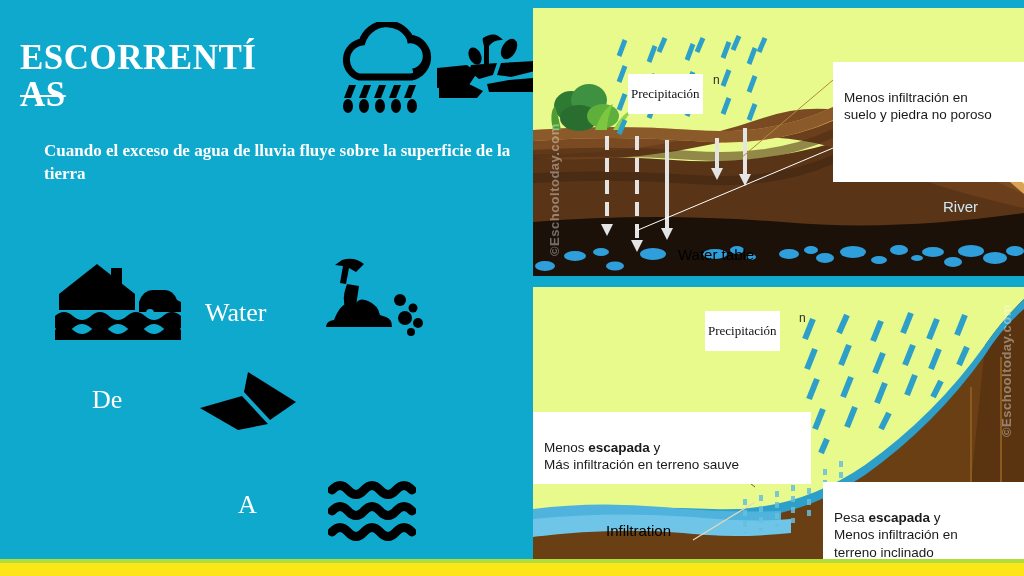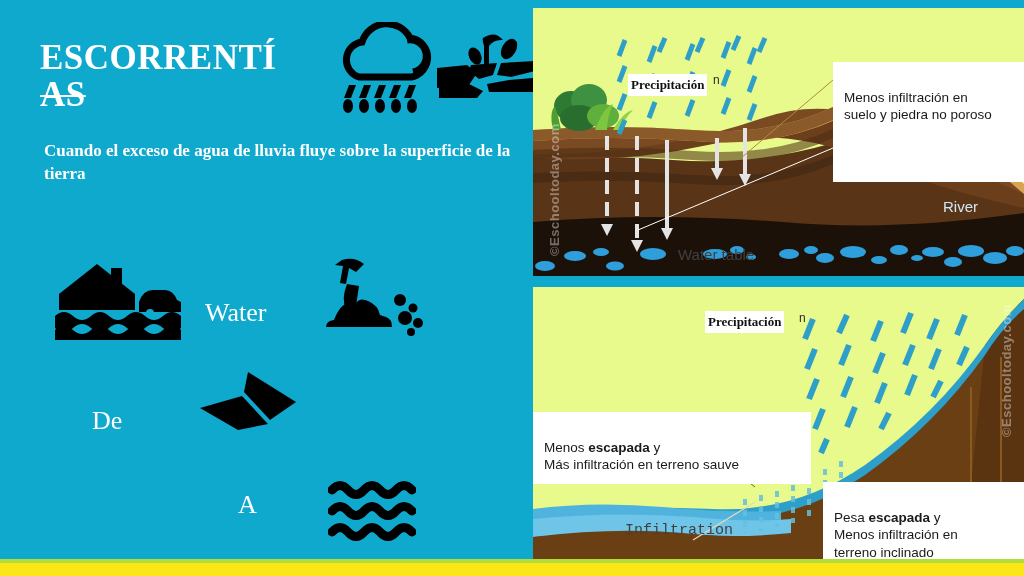--- a/index.html
+++ b/index.html
@@ -10,35 +10,35 @@
     position:relative;
   }
   #slide { position:absolute; inset:0; background:#0FA9CE; }
 
   
   .strip-green { position:absolute; left:0; bottom:13px; width:1024px; height:4px; background:#AEDD3C; }
   .strip-yellow{ position:absolute; left:0; bottom:0;  width:1024px; height:13px; background:#FCE617; }
 
   
   .title {
-    position:absolute; left:40px; top:40px; width:300px;
+    position:absolute; left:20px; top:40px; width:300px;
     color:#FFFFFF; font-size:35px; font-weight:bold; line-height:1.05;
     letter-spacing:.5px;
   }
   .title .struck { text-decoration:line-through; text-decoration-thickness:2px; }
   .subtitle {
     position:absolute; left:44px; top:140px; width:470px;
     color:#FFFFFF; font-size:17px; font-weight:bold; line-height:1.35;
   }
   .word {
     position:absolute; color:#FFFFFF; font-size:26px; font-weight:normal;
     font-family:"Liberation Serif", serif;
   }
   .w-cambia { left:205px; top:298px; }
-  .w-de     { left:92px;  top:406px; }
+  .w-de     { left:92px;  top:385px; }
   .w-a      { left:238px; top:490px; }
 
   .ico { position:absolute; }
   .ico svg { display:block; }
 
   
   .panel {
     position:absolute; background:#E8FA8C; overflow:hidden;
   }
   #panel-top { left:533px; top:8px; width:491px; height:268px; }
@@ -46,31 +46,31 @@
 
   .watermark {
     position:absolute; color:rgba(255,255,255,.38); font-size:13px;
     font-family:"Liberation Sans", sans-serif; font-weight:bold;
     letter-spacing:.5px; white-space:nowrap;
     transform-origin:left top; transform:rotate(-90deg);
   }
   .label-white {
     position:absolute; background:#FFFFFF; color:#111;
     font-family:"Liberation Serif", serif; font-size:13px;
-    padding:3px 3px; white-space:nowrap;font-weight:bold;
+    padding:12px 3px; white-space:nowrap;
   }
   .callout {
     position:absolute; background:#FFFFFF; color:#1a1a1a;
     font-family:"Liberation Sans", sans-serif; font-size:13.5px;
     line-height:1.3; padding:9px 11px 10px 11px; white-space:pre-line;
   }
   .callout b { font-weight:bold; }
   .diag-label {
     position:absolute; font-family:"Liberation Sans", sans-serif;
-    font-size:15px; color:#404040; white-space:nowrap;
+    font-size:15px; color:#000000; white-space:nowrap;
   }
   .diag-label.river { color:#CFE9F7; }
   .ghost-n {
     position:absolute; font-family:"Liberation Sans", sans-serif;
     font-size:12px; color:#2b2b2b;
   }
   .plus-mark {
     position:absolute; font-family:"Liberation Sans", sans-serif;
     font-size:13px; color:#7a8a4a;
   }
@@ -357,21 +357,21 @@
       </g>
     </svg>
 
     <div class="watermark" style="left:466px; top:150px;">©Eschooltoday.com</div>
 
     <div class="label-white" style="left:172px; top:24px;">Precipitación</div>
     <div class="ghost-n" style="left:266px; top:24px;">n</div>
 
     <div class="plus-mark" style="left:222px; top:158px;">+</div>
 
-    <div class="diag-label" style="left:92px; top:235px;font-family:Liberation Mono, monospace;">Infiltration</div>
+    <div class="diag-label" style="left:73px; top:235px;">Infiltration</div>
 
     <div class="callout" style="left:0px; top:93px; width:278px;margin-top:32px;">
       <span>Menos </span><b>escapada</b><span> y
 Más infiltración en terreno sauve</span>
     </div>
 
     <div class="callout" style="left:290px; top:195px; width:201px;">
       <span>Pesa </span><b>escapada</b><span> y
 Menos infiltración en
 terreno inclinado</span>

